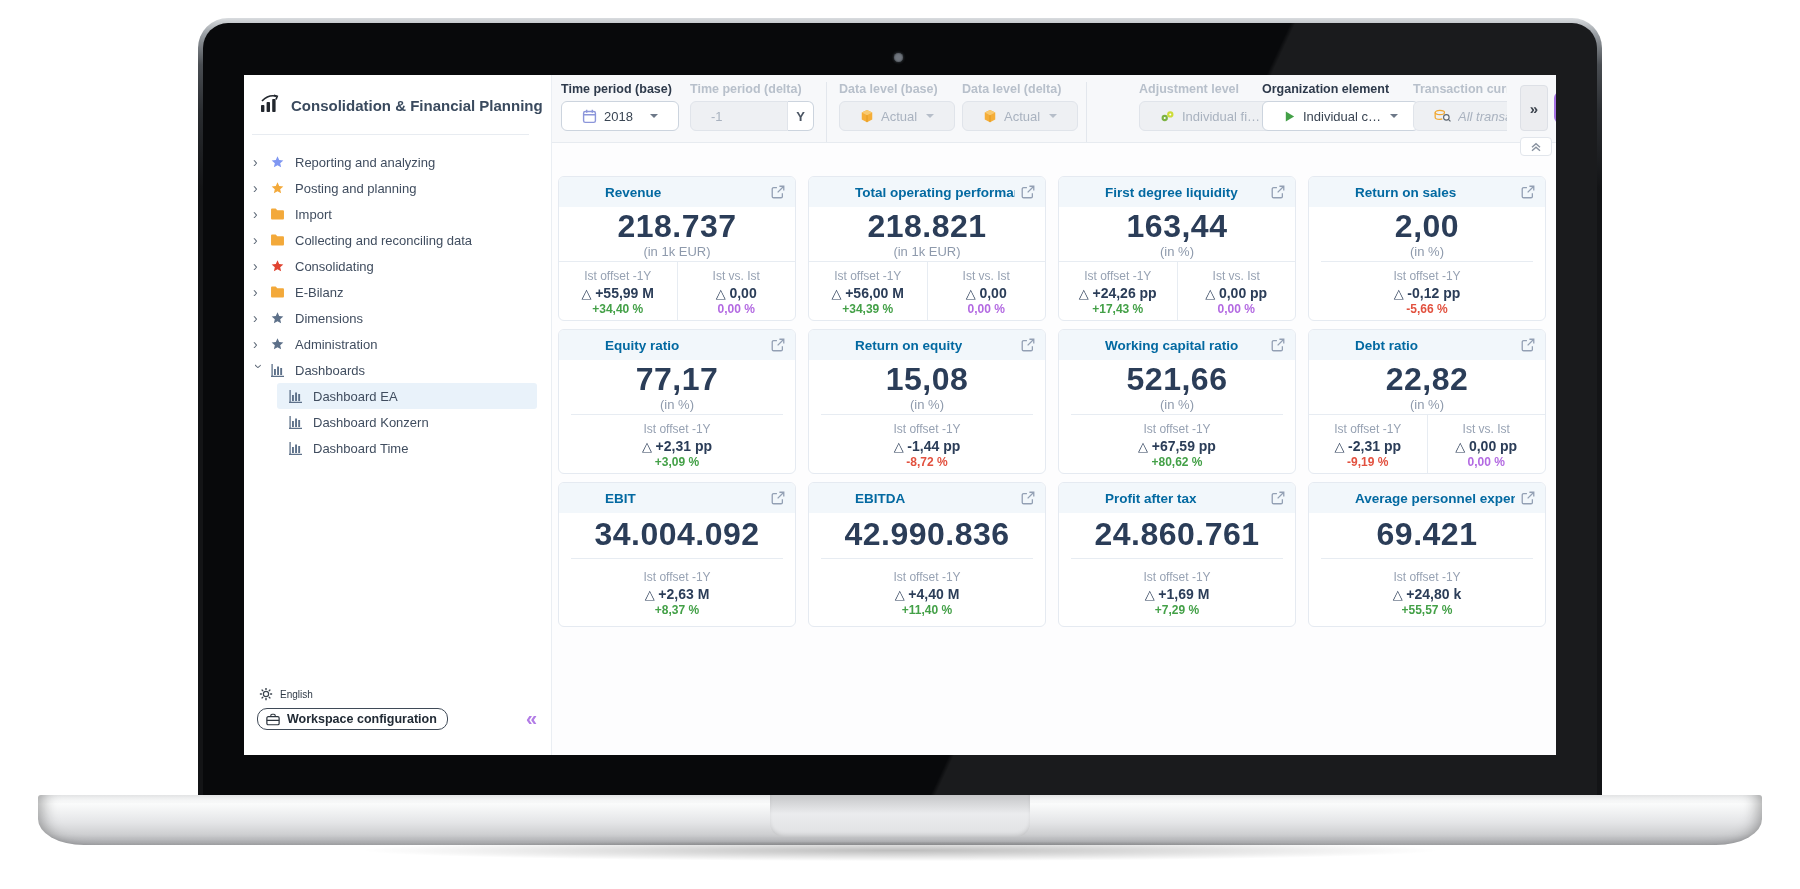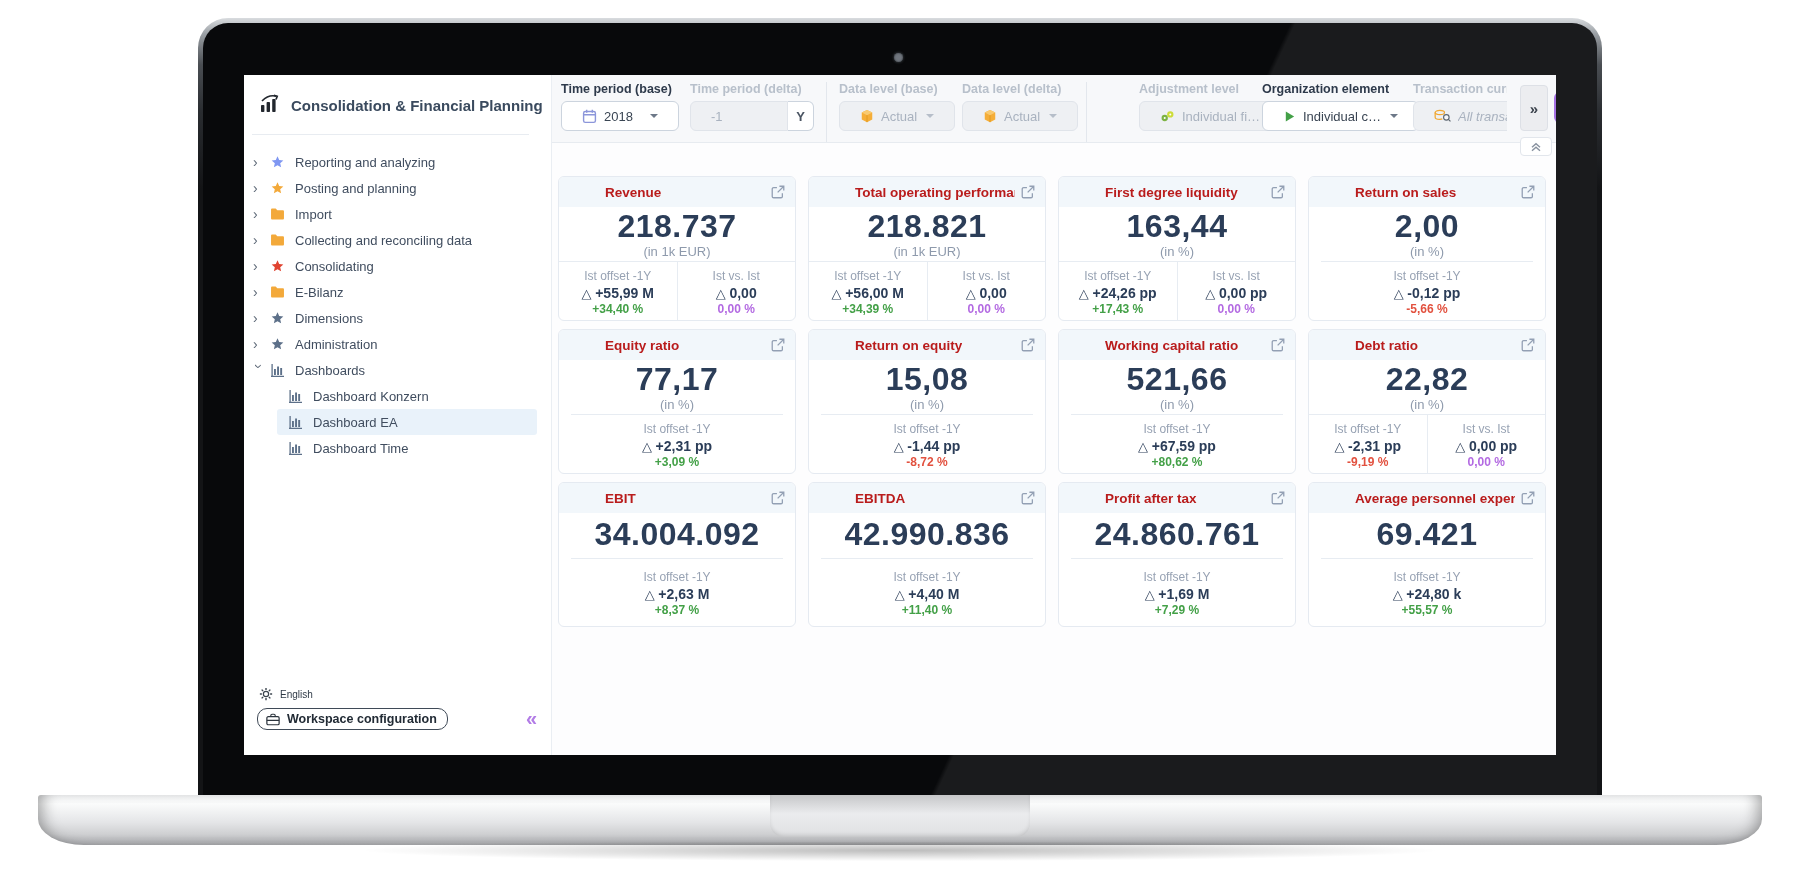--- a/index.html
+++ b/index.html
@@ -71,21 +71,21 @@
     display:flex;align-items:center;justify-content:center;font-size:15px;font-weight:bold;color:#3c434d;cursor:pointer;flex:none;}
   .tb-edit{margin-top:10px;width:46px;height:31px;background:#a571e3;border-radius:6px;color:#fff;font-size:13px;font-weight:bold;
     display:flex;align-items:center;justify-content:center;cursor:pointer;flex:none;}
   .panel-collapse{position:absolute;top:62px;right:4px;width:30px;height:17px;background:#fff;border:1px solid #e2e6ec;border-radius:4px;
     display:flex;align-items:center;justify-content:center;cursor:pointer;z-index:2;}
 
   
   .grid{display:grid;grid-template-columns:repeat(4,1fr);gap:8px 12px;margin:33px 10px 0 6px;}
   .card{height:145px;background:#fff;border:1px solid #e5eaf1;border-radius:6px;display:flex;flex-direction:column;overflow:hidden;box-sizing:border-box;}
   .card-head{flex:none;height:30px;display:flex;align-items:center;justify-content:space-between;padding:0 10px;background:#f2f7fb;}
-  .card-title{font-size:13.5px;font-weight:bold;color:#b91c1c;white-space:nowrap;overflow:hidden;padding-left:36px;}
+  .card-title{font-size:13.5px;font-weight:bold;color:#0369a1;white-space:nowrap;overflow:hidden;padding-left:36px;}
   .card-ext{flex:none;margin-left:6px;display:flex;cursor:pointer;}
   .card-val{text-align:center;font-size:32px;font-weight:bold;color:#2b3d58;margin-top:2px;line-height:1.1;letter-spacing:.5px;}
   .card-unit{text-align:center;font-size:13px;color:#8e9aac;}
   .card-bottom{margin-top:auto;height:59px;border-top:1px solid #e7ecf2;display:flex;box-sizing:border-box;}
   .single .card-bottom{margin-left:12px;margin-right:12px;}
   .no-unit .card-val{margin-top:4px;}
   .no-unit .card-bottom{height:68px;}
   .delta-col{flex:1;text-align:center;padding-top:7px;min-width:0;}
   .no-unit .delta-col{padding-top:11px;}
   .delta-col + .delta-col{border-left:1px solid #e7ecf2;}
@@ -209,44 +209,44 @@
               <svg width="13" height="13" viewBox="0 0 13 13">
                 <path d="M1.1 0v12M0 12.4h13" stroke="currentColor" stroke-width="1.3" fill="none"></path>
                 <rect x="3" y="5" width="1.9" height="6" fill="currentColor"></rect>
                 <rect x="6.1" y="2.5" width="1.9" height="8.5" fill="currentColor"></rect>
                 <rect x="9.2" y="4" width="1.9" height="7" fill="currentColor"></rect>
               </svg>
             </span>
             <span class="nav-label">Dashboards</span>
           </div>
 
-          <div class="nav-item child">
+          <div class="nav-item child selected">
 
             <span class="nav-icon" style="color: rgb(93, 112, 137);">
               <svg width="13" height="13" viewBox="0 0 13 13">
                 <path d="M1.1 0v12M0 12.4h13" stroke="currentColor" stroke-width="1.3" fill="none"></path>
                 <rect x="3" y="5" width="1.9" height="6" fill="currentColor"></rect>
                 <rect x="6.1" y="2.5" width="1.9" height="8.5" fill="currentColor"></rect>
                 <rect x="9.2" y="4" width="1.9" height="7" fill="currentColor"></rect>
               </svg>
             </span>
-            <span class="nav-label">Dashboard Konzern</span>
-          </div>
-
-          <div class="nav-item child selected">
+            <span class="nav-label">Dashboard EA</span>
+          </div>
+
+          <div class="nav-item child">
 
             <span class="nav-icon" style="color: rgb(93, 112, 137);">
               <svg width="13" height="13" viewBox="0 0 13 13">
                 <path d="M1.1 0v12M0 12.4h13" stroke="currentColor" stroke-width="1.3" fill="none"></path>
                 <rect x="3" y="5" width="1.9" height="6" fill="currentColor"></rect>
                 <rect x="6.1" y="2.5" width="1.9" height="8.5" fill="currentColor"></rect>
                 <rect x="9.2" y="4" width="1.9" height="7" fill="currentColor"></rect>
               </svg>
             </span>
-            <span class="nav-label">Dashboard EA</span>
+            <span class="nav-label">Dashboard Konzern</span>
           </div>
 
           <div class="nav-item child">
 
             <span class="nav-icon" style="color: rgb(93, 112, 137);">
               <svg width="13" height="13" viewBox="0 0 13 13">
                 <path d="M1.1 0v12M0 12.4h13" stroke="currentColor" stroke-width="1.3" fill="none"></path>
                 <rect x="3" y="5" width="1.9" height="6" fill="currentColor"></rect>
                 <rect x="6.1" y="2.5" width="1.9" height="8.5" fill="currentColor"></rect>
                 <rect x="9.2" y="4" width="1.9" height="7" fill="currentColor"></rect>

